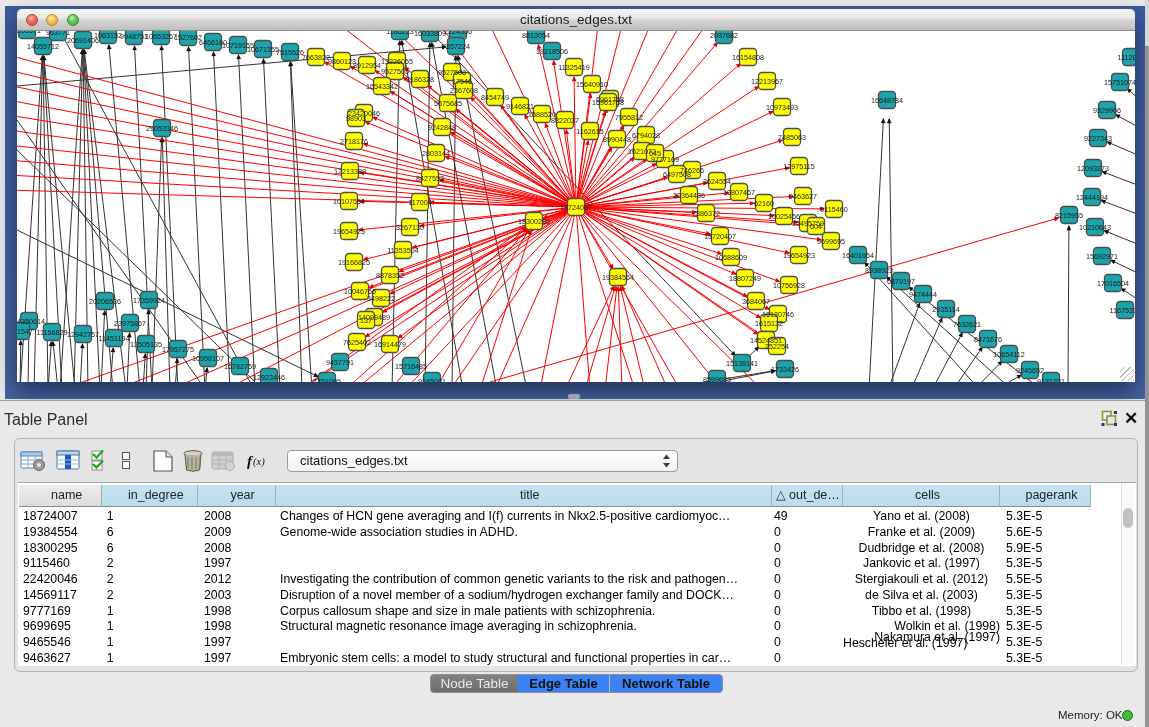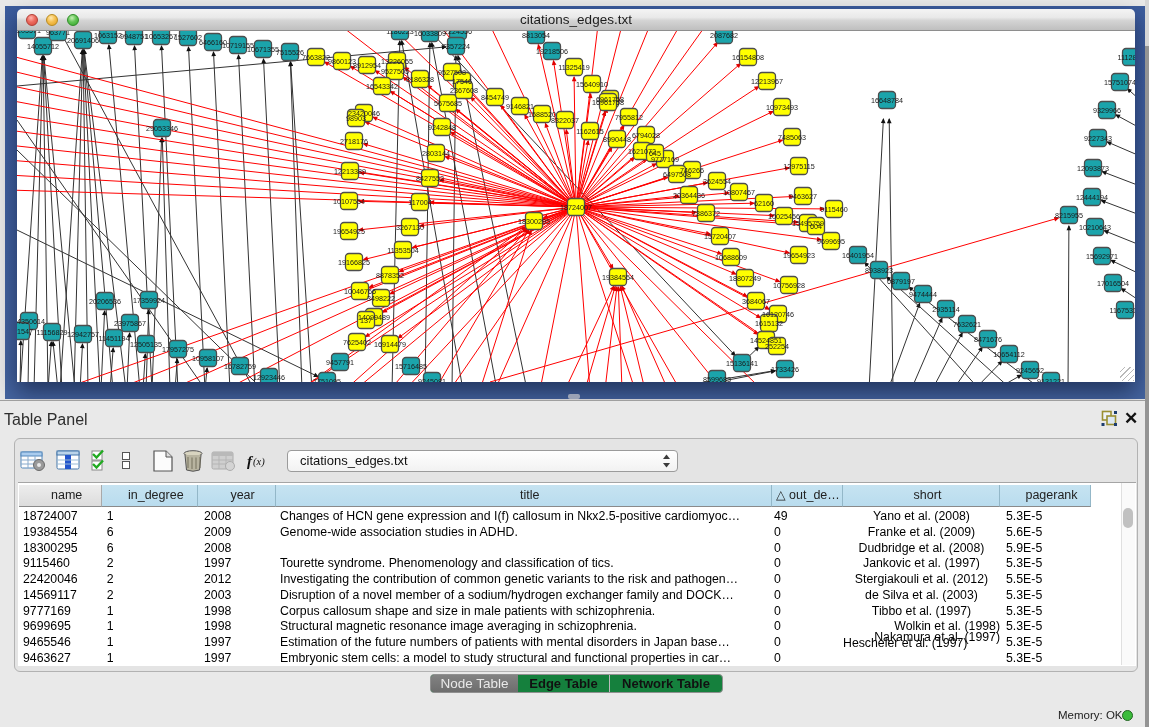--- a/index.html
+++ b/index.html
@@ -27,21 +27,21 @@
  border:1px solid #b2b2b2;border-radius:6px}
 #tbl{position:absolute;left:18px;top:482px;width:1118px;height:184px;background:#fff;
  border-top:1px solid #a5a5a5;overflow:hidden}
 .hd{position:absolute;top:2px;height:22px;line-height:21px;text-align:center;text-indent:13px;font-size:12.5px;color:#222;
  background:linear-gradient(180deg,#c6e3f1,#b9dcee);border-right:1px solid #93b7c8;border-bottom:1px solid #8a8a8a}
 .hg{background:linear-gradient(180deg,#ededed,#dcdcdc);border-right:1px solid #a9a9a9}
 .cell{position:absolute;height:15.7px;line-height:15.7px;font-size:12.3px;color:#000;white-space:nowrap;overflow:hidden}
 #vsb{position:absolute;left:1121px;top:483px;width:14px;height:182px;background:#fafafa;border-left:1px solid #e0e0e0}
 #vth{position:absolute;left:1123px;top:508px;width:10px;height:20px;background:#c1c1c1;border-radius:5px}
 #tabs{position:absolute;left:430px;top:674px;height:19px;display:flex;
- border:1px solid #909090;border-radius:4px;overflow:hidden;background:#15803d}
+ border:1px solid #909090;border-radius:4px;overflow:hidden;background:#3b82f6}
 .tab{height:19px;line-height:18px;font-size:13px;text-align:center;color:#111;font-weight:bold}
 #tab1{width:87px;background:linear-gradient(180deg,#828282,#6b6b6b);color:#e9e9e9;font-weight:normal;font-size:13.5px}
 #tab2{width:92px;border-right:1px solid #bbb}
 #tab3{width:112px}
 #mem{position:absolute;left:1058px;top:709px;font-size:11.5px;color:#222}
 #memdot{position:absolute;left:1122px;top:710px;width:11px;height:11px;border-radius:50%;
  background:#3cbc3c;border:1px solid #226622}
 #dd{position:absolute;left:287px;top:450px;width:391px;height:22px;background:linear-gradient(180deg,#fff,#f2f2f2);
  border:1px solid #9b9b9b;border-radius:4px;font-size:13px;color:#111;line-height:20px;padding-left:12px}
 </style></head>
@@ -597,46 +597,45 @@
 <div id="dd">citations_edges.txt<svg width="9" height="14" style="position:absolute;left:374px;top:3px" xmlns="http://www.w3.org/2000/svg">
       <path d="M4.5 0.5 L8 5 L1 5 z" fill="#3a3a3a"></path>
       <path d="M4.5 13.5 L8 9 L1 9 z" fill="#3a3a3a"></path>
     </svg></div>
 <div id="tbl">
 <div class="hd hg" style="left:1.3000000000000007px;width:82.7px">name</div>
 <div class="hd" style="left:84px;width:95.6px">in_degree</div>
 <div class="hd" style="left:179.6px;width:78px">year</div>
 <div class="hd" style="left:257.6px;width:496.4px">title</div>
 <div class="hd" style="left:754px;width:71px;text-align:left;text-indent:4px">△ out_de…</div>
-<div class="hd" style="left:825px;width:157px">short</div>
+<div class="hd" style="left:825px;width:157px">cells</div>
 <div class="hd" style="left:982px;width:91px">pagerank</div>
 <div class="cell" style="left:5px;top:26.3px;width:80px">18724007</div>
 <div class="cell" style="left:88.8px;top:26.3px;width:60px">1</div>
 <div class="cell" style="left:186px;top:26.3px;width:70px">2008</div>
-<div class="cell" style="left:262px;top:26.3px;width:490px">Changes of HCN gene expression and I(f) callosum in Nkx2.5-positive cardiomyoc…</div>
+<div class="cell" style="left:262px;top:26.3px;width:490px">Changes of HCN gene averaging and I(f) currents in Nkx2.5-positive cardiomyoc…</div>
 <div class="cell" style="left:756px;top:26.3px;width:66px">49</div>
 <div class="cell" style="left:825px;top:26.3px;width:157px;text-align:center">Yano et al. (2008)</div>
 <div class="cell" style="left:988px;top:26.3px;width:90px">5.3E-5</div>
 <div class="cell" style="left:5px;top:42.0px;width:80px">19384554</div>
 <div class="cell" style="left:88.8px;top:42.0px;width:60px">6</div>
 <div class="cell" style="left:186px;top:42.0px;width:70px">2009</div>
 <div class="cell" style="left:262px;top:42.0px;width:490px">Genome-wide association studies in ADHD.</div>
 <div class="cell" style="left:756px;top:42.0px;width:66px">0</div>
 <div class="cell" style="left:825px;top:42.0px;width:157px;text-align:center">Franke et al. (2009)</div>
 <div class="cell" style="left:988px;top:42.0px;width:90px">5.6E-5</div>
 <div class="cell" style="left:5px;top:57.7px;width:80px">18300295</div>
 <div class="cell" style="left:88.8px;top:57.7px;width:60px">6</div>
 <div class="cell" style="left:186px;top:57.7px;width:70px">2008</div>
 <div class="cell" style="left:756px;top:57.7px;width:66px">0</div>
 <div class="cell" style="left:825px;top:57.7px;width:157px;text-align:center">Dudbridge et al. (2008)</div>
 <div class="cell" style="left:988px;top:57.7px;width:90px">5.9E-5</div>
 <div class="cell" style="left:5px;top:73.4px;width:80px">9115460</div>
 <div class="cell" style="left:88.8px;top:73.4px;width:60px">2</div>
 <div class="cell" style="left:186px;top:73.4px;width:70px">1997</div>
-<div class="cell" style="left:262px;top:73.4px;width:490px">Tourette syndrome. Phenomenology and classification of tics.</div>
 <div class="cell" style="left:756px;top:73.4px;width:66px">0</div>
 <div class="cell" style="left:825px;top:73.4px;width:157px;text-align:center">Jankovic et al. (1997)</div>
 <div class="cell" style="left:988px;top:73.4px;width:90px">5.3E-5</div>
 <div class="cell" style="left:5px;top:89.1px;width:80px">22420046</div>
 <div class="cell" style="left:88.8px;top:89.1px;width:60px">2</div>
 <div class="cell" style="left:186px;top:89.1px;width:70px">2012</div>
 <div class="cell" style="left:262px;top:89.1px;width:490px">Investigating the contribution of common genetic variants to the risk and pathogen…</div>
 <div class="cell" style="left:756px;top:89.1px;width:66px">0</div>
 <div class="cell" style="left:825px;top:89.1px;width:157px;text-align:center">Stergiakouli et al. (2012)</div>
 <div class="cell" style="left:988px;top:89.1px;width:90px">5.5E-5</div>
@@ -645,33 +644,32 @@
 <div class="cell" style="left:186px;top:104.8px;width:70px">2003</div>
 <div class="cell" style="left:262px;top:104.8px;width:490px">Disruption of a novel member of a sodium/hydrogen exchanger family and DOCK…</div>
 <div class="cell" style="left:756px;top:104.8px;width:66px">0</div>
 <div class="cell" style="left:825px;top:104.8px;width:157px;text-align:center">de Silva et al. (2003)</div>
 <div class="cell" style="left:988px;top:104.8px;width:90px">5.3E-5</div>
 <div class="cell" style="left:5px;top:120.5px;width:80px">9777169</div>
 <div class="cell" style="left:88.8px;top:120.5px;width:60px">1</div>
 <div class="cell" style="left:186px;top:120.5px;width:70px">1998</div>
 <div class="cell" style="left:262px;top:120.5px;width:490px">Corpus callosum shape and size in male patients with schizophrenia.</div>
 <div class="cell" style="left:756px;top:120.5px;width:66px">0</div>
-<div class="cell" style="left:825px;top:120.5px;width:157px;text-align:center">Tibbo et al. (1997)</div>
+<div class="cell" style="left:825px;top:120.5px;width:157px;text-align:center">Tibbo et al. (1998)</div>
 <div class="cell" style="left:988px;top:120.5px;width:90px">5.3E-5</div>
 <div class="cell" style="left:5px;top:136.2px;width:80px">9699695</div>
 <div class="cell" style="left:88.8px;top:136.2px;width:60px">1</div>
 <div class="cell" style="left:186px;top:136.2px;width:70px">1998</div>
 <div class="cell" style="left:262px;top:136.2px;width:490px">Structural magnetic resonance image averaging in schizophrenia.</div>
 <div class="cell" style="left:756px;top:136.2px;width:66px">0</div>
 <div class="cell" style="left:825px;top:136.2px;width:157px;text-align:right">Wolkin et al. (1998)</div>
 <div class="cell" style="left:988px;top:136.2px;width:90px">5.3E-5</div>
 <div class="cell" style="left:5px;top:151.9px;width:80px">9465546</div>
 <div class="cell" style="left:88.8px;top:151.9px;width:60px">1</div>
 <div class="cell" style="left:186px;top:151.9px;width:70px">1997</div>
-<div class="cell" style="left:262px;top:151.9px;width:490px">Estimation of the future numbers of patients with mental disorders in Japan base…</div>
 <div class="cell" style="left:756px;top:151.9px;width:66px">0</div>
 <div class="cell" style="left:825px;top:147px;width:157px;text-align:right">Nakamura et al. (1997)</div>
 <div class="cell" style="left:988px;top:151.9px;width:90px">5.3E-5</div>
 <div class="cell" style="left:5px;top:167.6px;width:80px">9463627</div>
 <div class="cell" style="left:88.8px;top:167.6px;width:60px">1</div>
 <div class="cell" style="left:186px;top:167.6px;width:70px">1997</div>
 <div class="cell" style="left:262px;top:167.6px;width:490px">Embryonic stem cells: a model to study structural and functional properties in car…</div>
 <div class="cell" style="left:756px;top:167.6px;width:66px">0</div>
 <div class="cell" style="left:825px;top:153px;width:157px;text-align:left">Hescheler et al. (1997)</div>
 <div class="cell" style="left:988px;top:167.6px;width:90px">5.3E-5</div>

